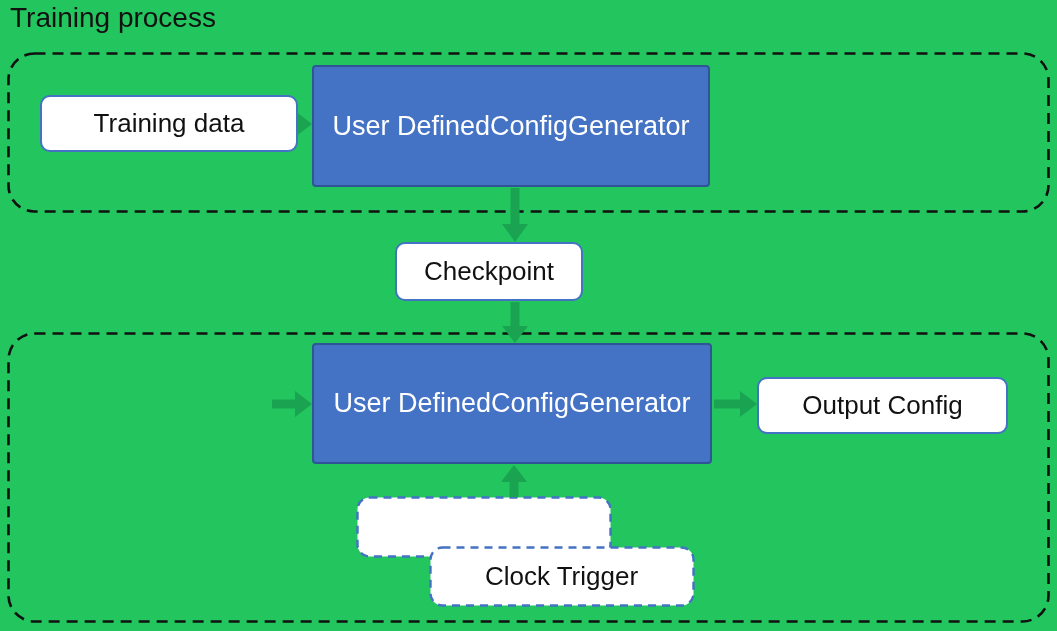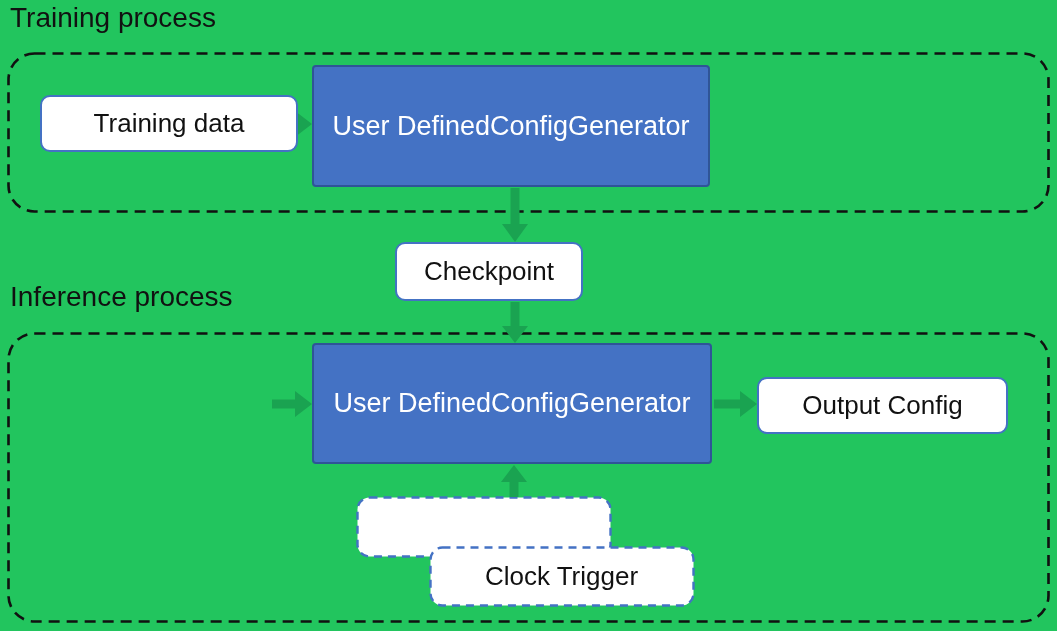--- a/index.html
+++ b/index.html
@@ -80,21 +80,20 @@
     <polygon points="510.5,302 519.5,302 519.5,326 528,326 515,343 502,326 510.5,326" fill="#1AA351"></polygon>
     <polygon points="272,399.5 295,399.5 295,391 312,404 295,417 295,408.5 272,408.5" fill="#1AA351"></polygon>
     <polygon points="714,399.5 740,399.5 740,391 757,404 740,417 740,408.5 714,408.5" fill="#1AA351"></polygon>
 
     <rect x="357.5" y="497.5" width="253" height="59" rx="12" fill="#ffffff" stroke="#4472C4" stroke-width="2.4" stroke-dasharray="8 6"></rect>
     <polygon points="509.5,497 509.5,482 501,482 514,465 527,482 518.5,482 518.5,497" fill="#1AA351"></polygon>
     <rect x="430.5" y="547.5" width="263" height="58" rx="12" fill="#ffffff" stroke="#4472C4" stroke-width="2.4" stroke-dasharray="8 6"></rect>
   </svg>
 
   <div class="section-label" style="left:10px; top:2px;">Training process</div>
-  <div class="section-label" style="left:10px; top:281px;">Inference process</div>
 
   <div class="white-box" style="left:40px; top:95px; width:258px; height:57px;text-align:center;">Training data</div>
 
   <div class="blue-box" style="left:312px; top:65px; width:398px; height:122px;">
     <div>User Defined</div>
     <div>ConfigGenerator</div>
   </div>
 
   <div class="white-box" style="left:395px; top:242px; width:188px; height:59px;">Checkpoint</div>
 

